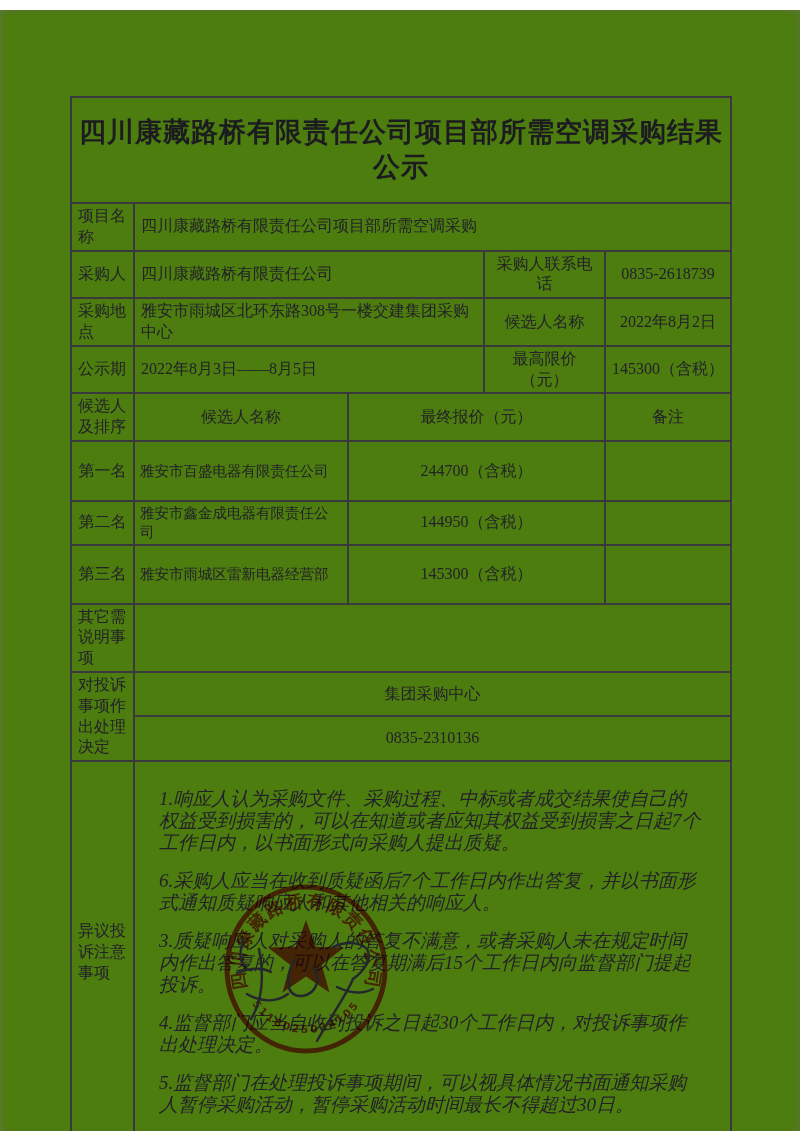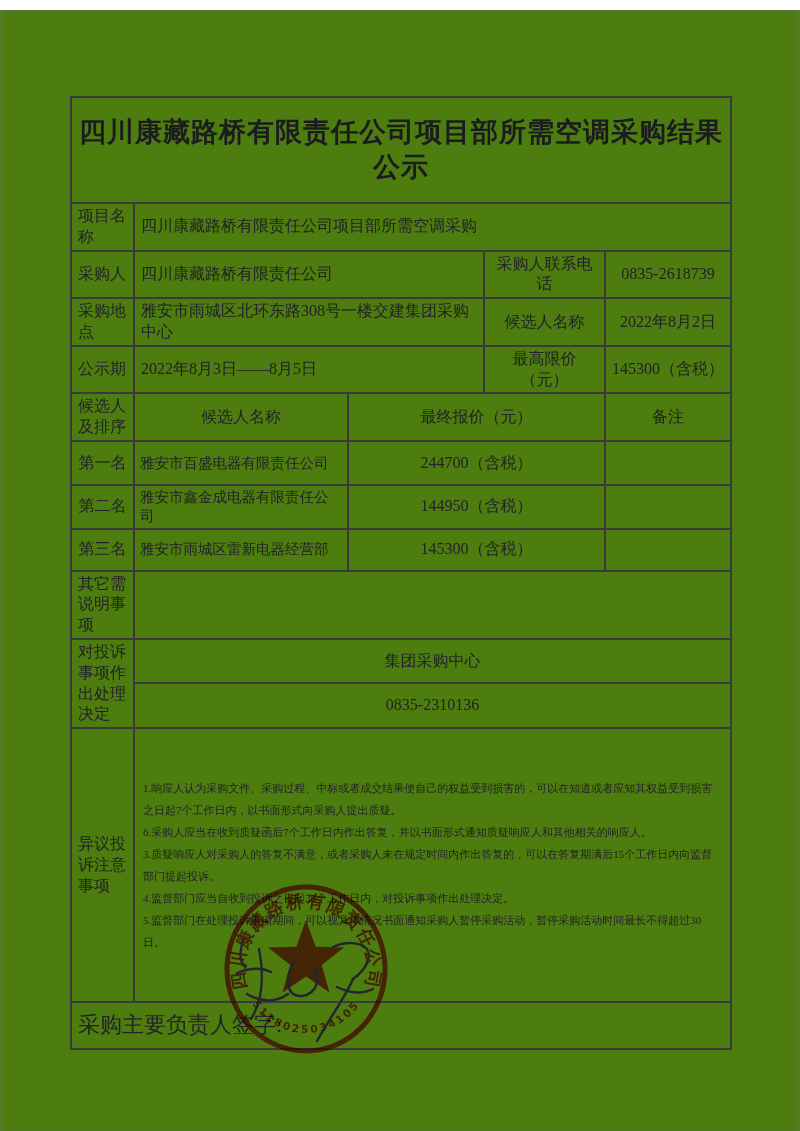--- a/index.html
+++ b/index.html
@@ -33,21 +33,21 @@
   td.title-cell{
     text-align:center;font-size:27px;font-weight:700;letter-spacing:1px;
     color:#1b1b20;
   }
   td.lbl{padding:2px 4px 2px 6px;}
   td.center{text-align:center;}
   td.val{}
   td.cand-name{font-size:14.5px;padding-left:5px;}
   td.dispute-cell{padding:10px 10px 10px 8px;}
   .dispute-cell p{
-    margin:0;font-size:11px;line-height:22px;color:#222228;
+    margin:16px;font-size:19px;line-height:22px;color:#222228;font-style:italic;
   }
   .sig-label{font-size:22px;}
   .seal{position:absolute;left:194px;top:847px;width:224px;height:224px;
     mix-blend-mode:multiply;opacity:.9;}
   .signature{position:absolute;left:210px;top:905px;width:200px;height:140px;}
 </style>
 </head>
 <body>
 
 <div class="paper">
@@ -92,35 +92,35 @@
       <td class="center">145300（含税）</td>
     </tr>
 
     <tr style="height:44px">
       <td class="lbl">候选人及排序</td>
       <td class="center">候选人名称</td>
       <td class="center" colspan="2">最终报价（元）</td>
       <td class="center">备注</td>
     </tr>
 
-    <tr style="height:44px">
+    <tr style="height:60px">
       <td class="center">第一名</td>
       <td class="cand-name">雅安市百盛电器有限责任公司</td>
       <td class="center" colspan="2">244700（含税）</td>
       <td></td>
     </tr>
 
     <tr style="height:42px">
       <td class="center">第二名</td>
       <td class="cand-name">雅安市鑫金成电器有限责任公司</td>
       <td class="center" colspan="2">144950（含税）</td>
       <td></td>
     </tr>
 
-    <tr style="height:42px">
+    <tr style="height:59px">
       <td class="center">第三名</td>
       <td class="cand-name">雅安市雨城区雷新电器经营部</td>
       <td class="center" colspan="2">145300（含税）</td>
       <td></td>
     </tr>
 
     <tr style="height:62px">
       <td class="lbl">其它需说明事项</td>
       <td colspan="4"></td>
     </tr>

